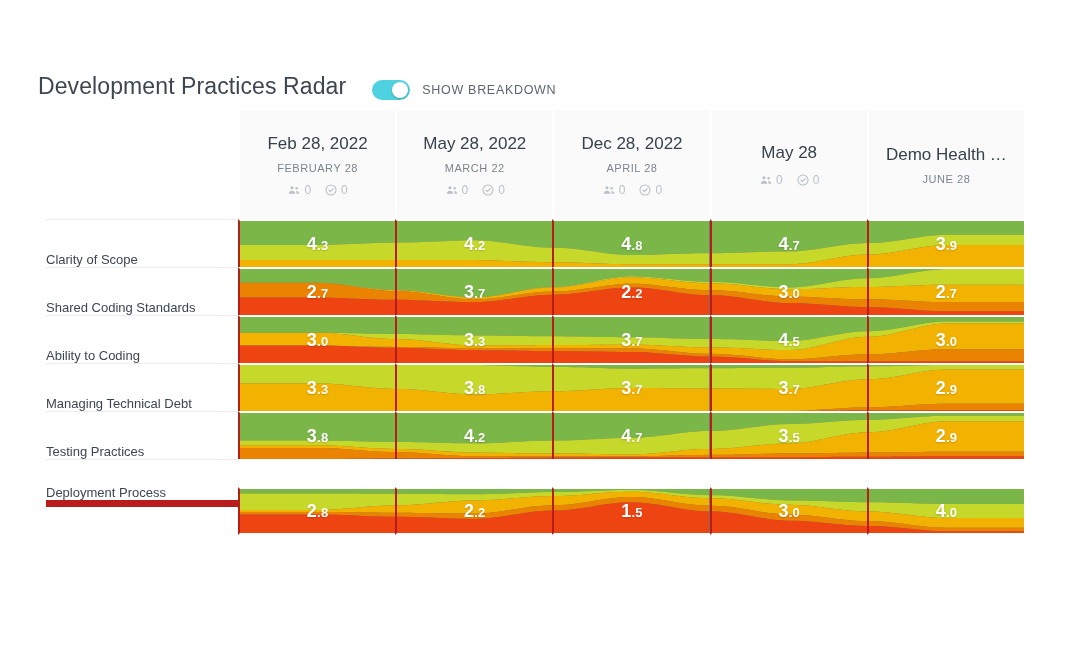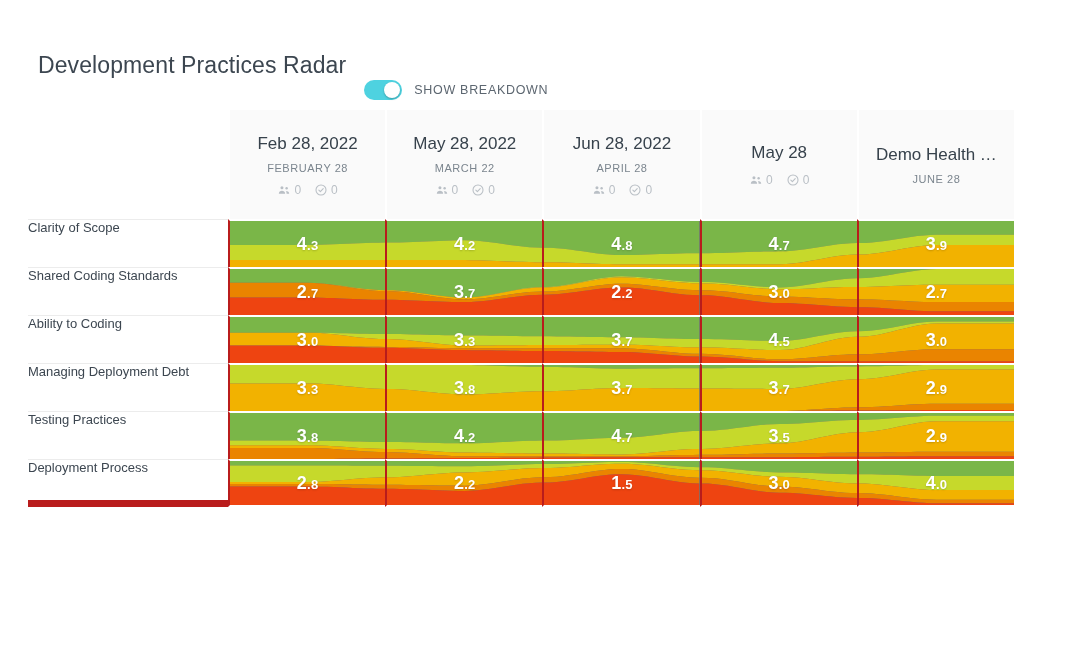--- a/index.html
+++ b/index.html
@@ -9,21 +9,21 @@
     background:#ffffff;
     font-family:"Liberation Sans", sans-serif;
     -webkit-font-smoothing:antialiased;
     overflow:hidden;
   }
   .page{position:relative;width:1065px;height:657px;}
 
   
   .title-row{
     position:absolute;left:38px;top:52px;
-    display:flex;align-items:flex-start;gap:0;
+    display:flex;align-items:flex-end;gap:8px;
   }
   .page-title{
     font-size:23px;color:#3c4650;font-weight:400;
     letter-spacing:.1px;white-space:nowrap;
   }
   .toggle-wrap{display:flex;align-items:center;margin-left:18px;margin-top:28px;}
   .toggle{
     position:relative;width:38px;height:20px;border-radius:10px;
     background:#4ed2e0;cursor:pointer;flex:0 0 auto;
   }
@@ -32,21 +32,21 @@
     border-radius:50%;background:#ffffff;
     box-shadow:0 1px 2px rgba(0,0,0,.25);
   }
   .toggle-label{
     margin-left:12px;font-size:12.5px;color:#5c6670;
     letter-spacing:.7px;white-space:nowrap;
   }
 
   
   .grid{
-    position:absolute;left:28px;top:110px;
+    position:absolute;left:38px;top:110px;
     width:986px;
     display:grid;
     grid-template-columns:200px repeat(5, 1fr);
   }
 
   
   .hcell{
     background:#fafafa;
     height:109px;
     box-sizing:border-box;
@@ -70,39 +70,40 @@
   .h-metrics{
     margin-top:9px;display:flex;align-items:center;gap:13px;
     color:#b9bfc5;font-size:12px;
   }
   .h-metrics .m{display:flex;align-items:center;gap:3px;}
   .h-metrics svg{display:block;}
 
   
   .lcell{
     height:48px;box-sizing:border-box;
-    display:flex;align-items:flex-start;
+    display:flex;align-items:flex-end;
     border-top:1px solid #ececec;
     padding-right:14px;
     font-size:13px;color:#3c4650;
     white-space:nowrap;
+    margin-left:8px;
   }
   .lcell.last{border-bottom:7px solid #b91c1c;}
 
   
   .dcell{
     position:relative;height:48px;
     box-sizing:border-box;
     border-left:2px solid #b91c1c;
     border-top:2px solid #ffffff;
     overflow:hidden;
     background:#737373;
     cursor:pointer;
   }
-  .dcell.lastrow{border-bottom:2px solid #ffffff;}
+  .dcell.lastrow{border-bottom:2px solid #ffffff;margin-top:28px;}
   .dcell svg{position:absolute;inset:0;width:100%;height:100%;display:block;}
   .score{
     position:absolute;left:0;right:0;top:50%;
     transform:translateY(-50%);
     text-align:center;
     color:#ffffff;
     font-weight:bold;
     font-size:18px;
     line-height:1;
     text-shadow:0 1px 2px rgba(0,0,0,.18);
@@ -174,21 +175,21 @@
               <svg width="14" height="14" viewBox="0 0 24 24" fill="none" stroke="currentColor" stroke-width="1.8">
                 <circle cx="12" cy="12" r="8.6"></circle>
                 <path d="M8.3 12.2l2.6 2.6 4.9-5.3" stroke-linecap="round" stroke-linejoin="round"></path>
               </svg>
             </span>
             <span>0</span>
           </span>
         </div>
       </div>
       <div class="hcell">
-        <div class="h-title">Jun 28, 2022</div>
+        <div class="h-title">Dec 28, 2022</div>
         <div class="h-sub">APRIL 28</div>
         <div class="h-metrics">
           <span class="m">
             <span>
               <svg width="14" height="14" viewBox="0 0 24 24" fill="currentColor">
                 <circle cx="8.5" cy="8" r="2.6"></circle>
                 <circle cx="16.5" cy="9" r="2.1"></circle>
                 <path d="M3.2 17.4c0-2.6 2.4-4.1 5.3-4.1s5.3 1.5 5.3 4.1v1.1H3.2z"></path>
                 <path d="M15.2 13.6c2.4.1 5.6 1.2 5.6 3.8v1.1h-4.4v-1.1c0-1.5-.5-2.8-1.2-3.8z"></path>
               </svg>
@@ -388,21 +389,21 @@
         <svg viewBox="0 0 100 100" preserveAspectRatio="none">
           <path d="M0.00,0.00L4.17,0.00L8.33,0.00L12.50,0.00L16.67,0.00L20.83,0.00L25.00,0.00L29.17,0.00L33.33,0.00L37.50,0.00L41.67,0.00L45.83,0.00L50.00,0.00L54.17,0.00L58.33,0.00L62.50,0.00L66.67,0.00L70.83,0.00L75.00,0.00L79.17,0.00L83.33,0.00L87.50,0.00L91.67,0.00L95.83,0.00L100.00,0.00L100.00,10.00L95.83,10.00L91.67,10.00L87.50,10.00L83.33,10.00L79.17,10.00L75.00,10.00L70.83,10.00L66.67,10.00L62.50,10.00L58.33,10.00L54.17,10.00L50.00,10.00L45.83,10.41L41.67,11.56L37.50,13.28L33.33,15.44L29.17,17.90L25.00,20.50L20.83,23.10L16.67,25.56L12.50,27.72L8.33,29.44L4.17,30.59L0.00,31.00Z" fill="#7ab648"></path>
           <path d="M0.00,31.00L4.17,30.59L8.33,29.44L12.50,27.72L16.67,25.56L20.83,23.10L25.00,20.50L29.17,17.90L33.33,15.44L37.50,13.28L41.67,11.56L45.83,10.41L50.00,10.00L54.17,10.00L58.33,10.00L62.50,10.00L66.67,10.00L70.83,10.00L75.00,10.00L79.17,10.00L83.33,10.00L87.50,10.00L91.67,10.00L95.83,10.00L100.00,10.00L100.00,14.00L95.83,14.00L91.67,14.00L87.50,14.00L83.33,14.00L79.17,14.00L75.00,14.00L70.83,14.00L66.67,14.00L62.50,14.00L58.33,14.00L54.17,14.00L50.00,14.00L45.83,14.57L41.67,16.15L37.50,18.53L33.33,21.52L29.17,24.91L25.00,28.50L20.83,32.09L16.67,35.48L12.50,38.47L8.33,40.85L4.17,42.43L0.00,43.00Z" fill="#c6d92b"></path>
           <path d="M0.00,43.00L4.17,42.43L8.33,40.85L12.50,38.47L16.67,35.48L20.83,32.09L25.00,28.50L29.17,24.91L33.33,21.52L37.50,18.53L41.67,16.15L45.83,14.57L50.00,14.00L54.17,14.00L58.33,14.00L62.50,14.00L66.67,14.00L70.83,14.00L75.00,14.00L79.17,14.00L83.33,14.00L87.50,14.00L91.67,14.00L95.83,14.00L100.00,14.00L100.00,70.00L95.83,70.00L91.67,70.00L87.50,70.00L83.33,70.00L79.17,70.00L75.00,70.00L70.83,70.00L66.67,70.00L62.50,70.00L58.33,70.00L54.17,70.00L50.00,70.00L45.83,70.22L41.67,70.81L37.50,71.72L33.33,72.85L29.17,74.14L25.00,75.50L20.83,76.86L16.67,78.15L12.50,79.28L8.33,80.19L4.17,80.78L0.00,81.00Z" fill="#f2b200"></path>
           <path d="M0.00,81.00L4.17,80.78L8.33,80.19L12.50,79.28L16.67,78.15L20.83,76.86L25.00,75.50L29.17,74.14L33.33,72.85L37.50,71.72L41.67,70.81L45.83,70.22L50.00,70.00L54.17,70.00L58.33,70.00L62.50,70.00L66.67,70.00L70.83,70.00L75.00,70.00L79.17,70.00L83.33,70.00L87.50,70.00L91.67,70.00L95.83,70.00L100.00,70.00L100.00,96.00L95.83,96.00L91.67,96.00L87.50,96.00L83.33,96.00L79.17,96.00L75.00,96.00L70.83,96.00L66.67,96.00L62.50,96.00L58.33,96.00L54.17,96.00L50.00,96.00L45.83,96.00L41.67,96.00L37.50,96.00L33.33,96.00L29.17,96.00L25.00,96.00L20.83,96.00L16.67,96.00L12.50,96.00L8.33,96.00L4.17,96.00L0.00,96.00Z" fill="#ea8400"></path>
           <path d="M0.00,96.00L4.17,96.00L8.33,96.00L12.50,96.00L16.67,96.00L20.83,96.00L25.00,96.00L29.17,96.00L33.33,96.00L37.50,96.00L41.67,96.00L45.83,96.00L50.00,96.00L54.17,96.00L58.33,96.00L62.50,96.00L66.67,96.00L70.83,96.00L75.00,96.00L79.17,96.00L83.33,96.00L87.50,96.00L91.67,96.00L95.83,96.00L100.00,96.00L100.00,100.00L95.83,100.00L91.67,100.00L87.50,100.00L83.33,100.00L79.17,100.00L75.00,100.00L70.83,100.00L66.67,100.00L62.50,100.00L58.33,100.00L54.17,100.00L50.00,100.00L45.83,100.00L41.67,100.00L37.50,100.00L33.33,100.00L29.17,100.00L25.00,100.00L20.83,100.00L16.67,100.00L12.50,100.00L8.33,100.00L4.17,100.00L0.00,100.00Z" fill="#ee4411"></path>
         </svg>
         <div class="score">3<span class="dec">.0</span></div>
       </div>
       <div class="lcell">
-        <span>Managing Deployment Debt</span>
+        <span>Managing Technical Debt</span>
       </div>
       <div class="dcell">
         <svg viewBox="0 0 100 100" preserveAspectRatio="none">
           <path d="M0.00,0.00L4.17,0.00L8.33,0.00L12.50,0.00L16.67,0.00L20.83,0.00L25.00,0.00L29.17,0.00L33.33,0.00L37.50,0.00L41.67,0.00L45.83,0.00L50.00,0.00L54.17,0.00L58.33,0.00L62.50,0.00L66.67,0.00L70.83,0.00L75.00,0.00L79.17,0.00L83.33,0.00L87.50,0.00L91.67,0.00L95.83,0.00L100.00,0.00L100.00,0.00L95.83,0.00L91.67,0.00L87.50,0.00L83.33,0.00L79.17,0.00L75.00,0.00L70.83,0.00L66.67,0.00L62.50,0.00L58.33,0.00L54.17,0.00L50.00,0.00L45.83,0.00L41.67,0.00L37.50,0.00L33.33,0.00L29.17,0.00L25.00,0.00L20.83,0.00L16.67,0.00L12.50,0.00L8.33,0.00L4.17,0.00L0.00,0.00Z" fill="#7ab648"></path>
           <path d="M0.00,0.00L4.17,0.00L8.33,0.00L12.50,0.00L16.67,0.00L20.83,0.00L25.00,0.00L29.17,0.00L33.33,0.00L37.50,0.00L41.67,0.00L45.83,0.00L50.00,0.00L54.17,0.00L58.33,0.00L62.50,0.00L66.67,0.00L70.83,0.00L75.00,0.00L79.17,0.00L83.33,0.00L87.50,0.00L91.67,0.00L95.83,0.00L100.00,0.00L100.00,52.00L95.83,51.76L91.67,51.11L87.50,50.13L83.33,48.89L79.17,47.49L75.00,46.00L70.83,44.51L66.67,43.11L62.50,41.88L58.33,40.89L54.17,40.24L50.00,40.00L45.83,40.00L41.67,40.00L37.50,40.00L33.33,40.00L29.17,40.00L25.00,40.00L20.83,40.00L16.67,40.00L12.50,40.00L8.33,40.00L4.17,40.00L0.00,40.00Z" fill="#c6d92b"></path>
           <path d="M0.00,40.00L4.17,40.00L8.33,40.00L12.50,40.00L16.67,40.00L20.83,40.00L25.00,40.00L29.17,40.00L33.33,40.00L37.50,40.00L41.67,40.00L45.83,40.00L50.00,40.00L54.17,40.24L58.33,40.89L62.50,41.88L66.67,43.11L70.83,44.51L75.00,46.00L79.17,47.49L83.33,48.89L87.50,50.13L91.67,51.11L95.83,51.76L100.00,52.00L100.00,100.00L95.83,100.00L91.67,100.00L87.50,100.00L83.33,100.00L79.17,100.00L75.00,100.00L70.83,100.00L66.67,100.00L62.50,100.00L58.33,100.00L54.17,100.00L50.00,100.00L45.83,100.00L41.67,100.00L37.50,100.00L33.33,100.00L29.17,100.00L25.00,100.00L20.83,100.00L16.67,100.00L12.50,100.00L8.33,100.00L4.17,100.00L0.00,100.00Z" fill="#f2b200"></path>
           <path d="M0.00,100.00L4.17,100.00L8.33,100.00L12.50,100.00L16.67,100.00L20.83,100.00L25.00,100.00L29.17,100.00L33.33,100.00L37.50,100.00L41.67,100.00L45.83,100.00L50.00,100.00L54.17,100.00L58.33,100.00L62.50,100.00L66.67,100.00L70.83,100.00L75.00,100.00L79.17,100.00L83.33,100.00L87.50,100.00L91.67,100.00L95.83,100.00L100.00,100.00L100.00,100.00L95.83,100.00L91.67,100.00L87.50,100.00L83.33,100.00L79.17,100.00L75.00,100.00L70.83,100.00L66.67,100.00L62.50,100.00L58.33,100.00L54.17,100.00L50.00,100.00L45.83,100.00L41.67,100.00L37.50,100.00L33.33,100.00L29.17,100.00L25.00,100.00L20.83,100.00L16.67,100.00L12.50,100.00L8.33,100.00L4.17,100.00L0.00,100.00Z" fill="#ea8400"></path>
           <path d="M0.00,100.00L4.17,100.00L8.33,100.00L12.50,100.00L16.67,100.00L20.83,100.00L25.00,100.00L29.17,100.00L33.33,100.00L37.50,100.00L41.67,100.00L45.83,100.00L50.00,100.00L54.17,100.00L58.33,100.00L62.50,100.00L66.67,100.00L70.83,100.00L75.00,100.00L79.17,100.00L83.33,100.00L87.50,100.00L91.67,100.00L95.83,100.00L100.00,100.00L100.00,100.00L95.83,100.00L91.67,100.00L87.50,100.00L83.33,100.00L79.17,100.00L75.00,100.00L70.83,100.00L66.67,100.00L62.50,100.00L58.33,100.00L54.17,100.00L50.00,100.00L45.83,100.00L41.67,100.00L37.50,100.00L33.33,100.00L29.17,100.00L25.00,100.00L20.83,100.00L16.67,100.00L12.50,100.00L8.33,100.00L4.17,100.00L0.00,100.00Z" fill="#ee4411"></path>
         </svg>
         <div class="score">3<span class="dec">.3</span></div>

